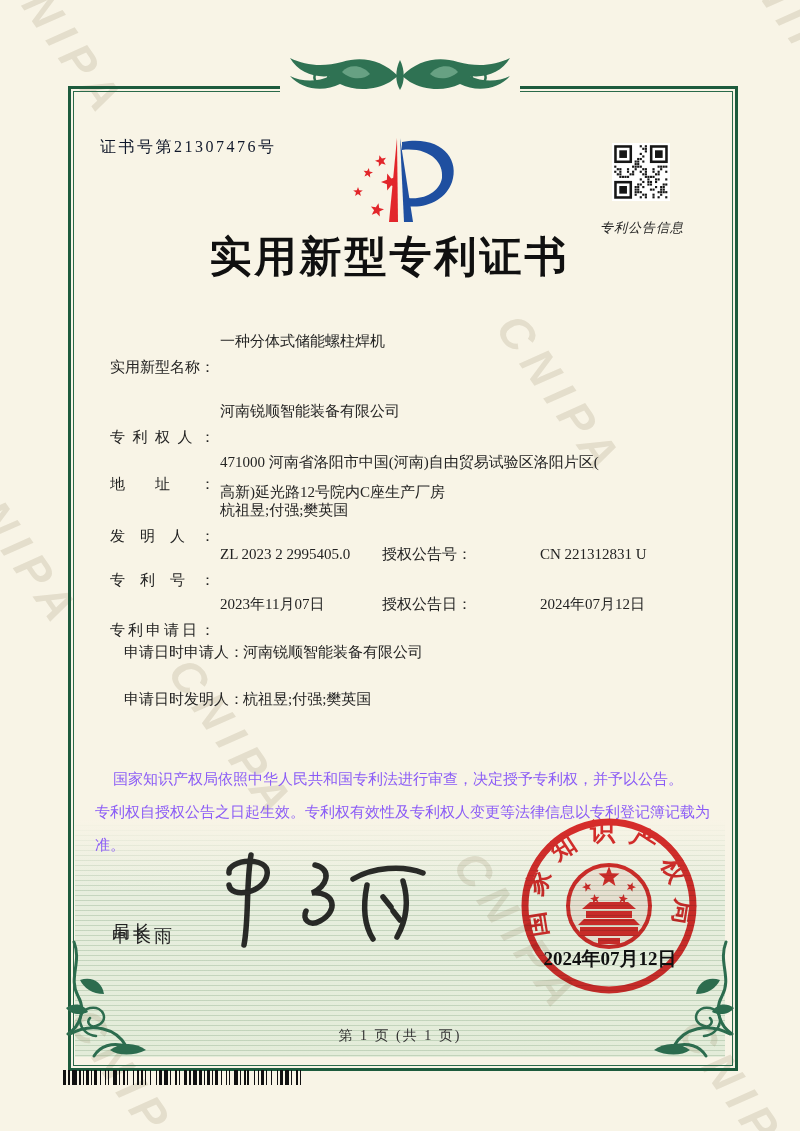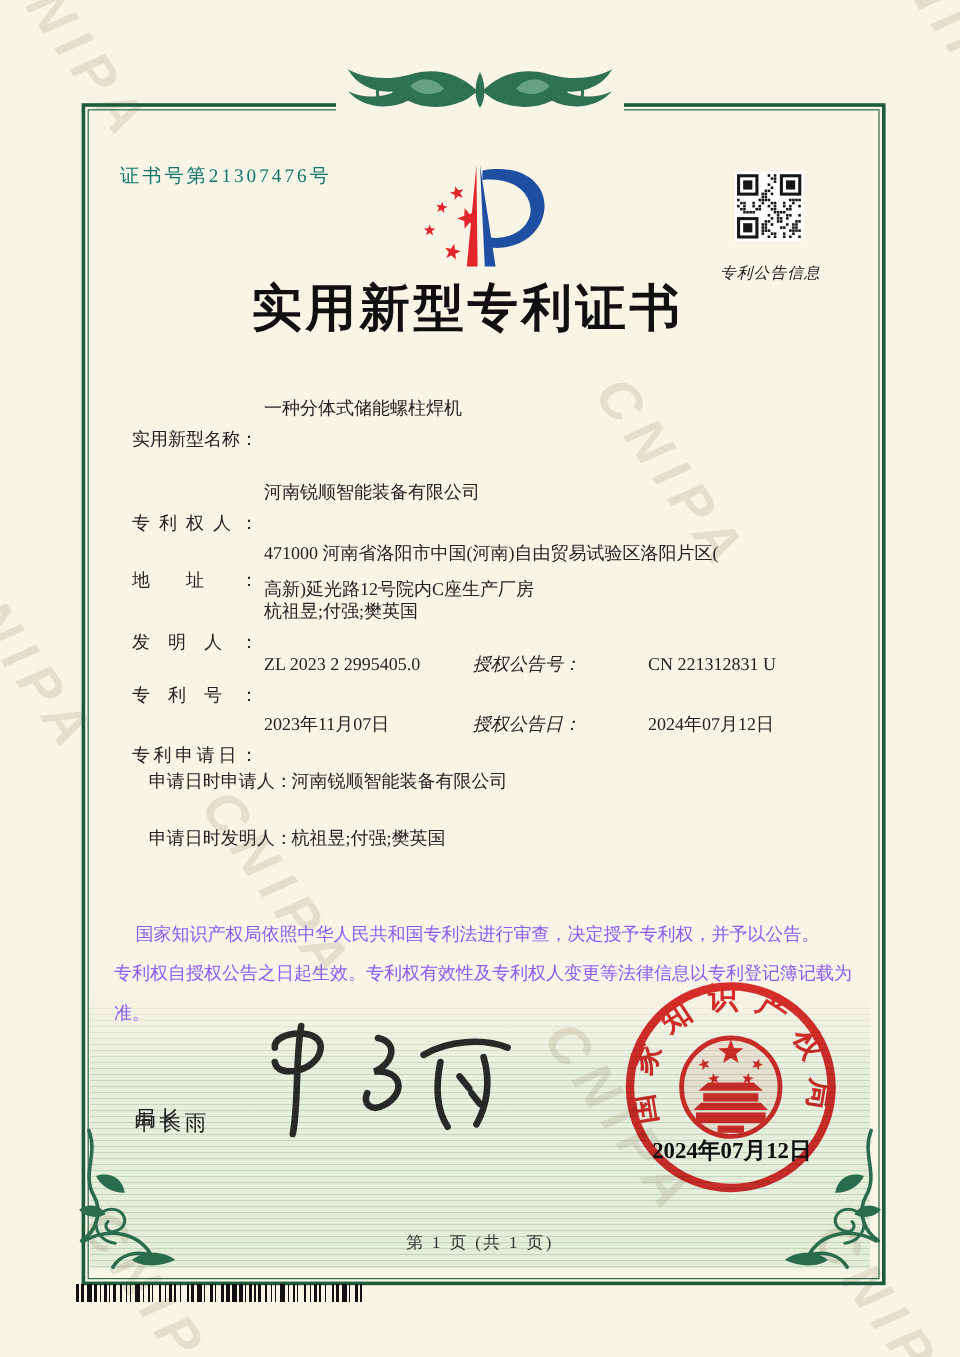--- a/index.html
+++ b/index.html
@@ -13,31 +13,31 @@
   
   .wave{position:absolute;left:75px;top:820px;width:650px;height:237px;z-index:1;
         background:repeating-linear-gradient(to bottom, rgba(110,150,110,0.28) 0 1px, rgba(0,0,0,0) 1px 5px),
                    linear-gradient(#e9efe0,#e3ecd9);}
   .wave-fade{position:absolute;left:75px;top:820px;width:650px;height:72px;z-index:1;
         background:linear-gradient(#f8f4e6, rgba(248,244,230,0));}
   
   .frame{position:absolute;left:68px;top:86px;width:664px;height:979px;border:3px solid #1d5b3d;z-index:3;}
   .frame-inner{position:absolute;left:2px;top:2px;right:2px;bottom:2px;border:1px solid #2a6a4a;}
   
-  .cert-no{position:absolute;left:100px;top:137px;font-size:16px;letter-spacing:2.5px;color:#0f766e;z-index:4;}
+  .cert-no{position:absolute;left:100px;top:137px;font-size:16px;letter-spacing:2.5px;color:#0f172a;z-index:4;}
   .title{position:absolute;left:0;top:229px;width:779px;text-align:center;font-weight:700;
          font-size:42px;letter-spacing:3px;color:#101010;z-index:4;}
   .qr-caption{position:absolute;left:592px;top:219px;width:100px;text-align:center;font-style:italic;
          font-size:13px;letter-spacing:1px;color:#222;z-index:4;}
   .row{position:absolute;left:0;width:800px;font-size:15px;line-height:22px;color:#232323;z-index:4;}
   .row .lbl{position:absolute;left:110px;width:105px;text-align:justify;text-align-last:justify;margin-top:26px;}
   .row .lbl-wide{position:absolute;left:124px;width:120px;text-align:justify;text-align-last:justify;}
   .row .val{position:absolute;left:220px;white-space:pre-line;}
   .row .val-indent{position:absolute;left:243px;}
-  .row .lbl2{position:absolute;left:394px;font-style:italic;}
+  .row .lbl2{position:absolute;left:382px;}
   .row .val2{position:absolute;left:496px;margin-left:44px;}
   .val-2line{line-height:30px;}
   .statement{position:absolute;left:95px;top:763px;width:632px;font-size:15px;line-height:33px;
          color:#8b5cf6;text-indent:18px;white-space:pre-line;z-index:4;}
   .sig-role{position:absolute;left:112px;top:880px;font-family:"Liberation Sans",sans-serif;
          font-size:18px;letter-spacing:3px;color:#222;z-index:4;margin-top:40px;}
   .sig-name{position:absolute;left:112px;top:924px;font-family:Liberation Serif, serif;
          font-size:18px;letter-spacing:3px;color:#222;z-index:4;}
   .seal-date{position:absolute;left:527px;top:946px;width:166px;text-align:center;font-weight:600;
          font-size:19px;color:#101010;z-index:6;}

